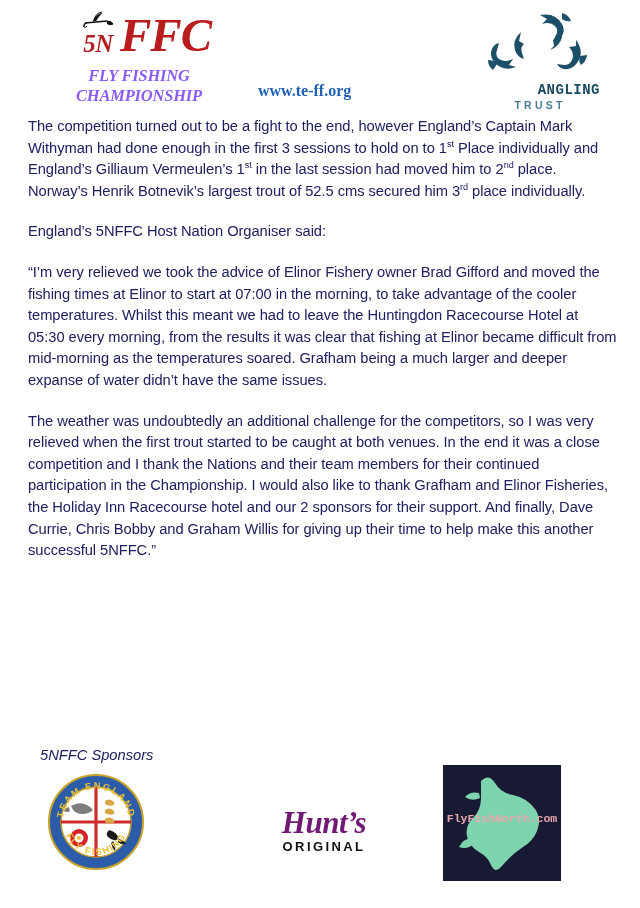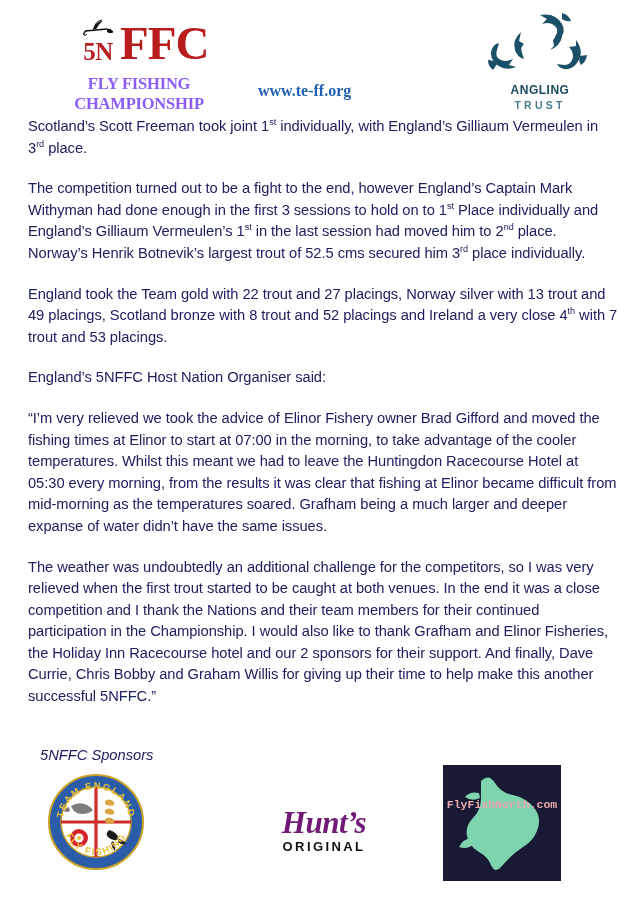--- a/index.html
+++ b/index.html
@@ -17,23 +17,24 @@
 
   
   .header {
     position: relative;
     height: 112px;
   }
 
   .ffc-logo {
     position: absolute;
     left: 28px;
-    top: 16px;
+    top: 8px;
     width: 222px;
     text-align: center;
+    font-style: italic;
   }
   .ffc-top {
     position: relative;
     height: 58px;
   }
   .ffc-mark {
     position: absolute;
     left: 44px;
     top: 2px;
     width: 52px;
@@ -86,26 +87,27 @@
 
   .angling-logo {
     position: absolute;
     left: 480px;
     top: 10px;
     width: 120px;
     text-align: center;
   }
   .angling-mark { display: block; }
   .angling-name {
-    font-family: Liberation Sans, sans-serif;
-    font-weight: bold;
-    font-size: 12px;
+    font-family: Liberation Mono, monospace;
+    font-weight: bold;
+    font-size: 14px;
     line-height: 17px;
     color: #1b4a60;
     letter-spacing: 0.5px;
+    text-align: right;
   }
   .angling-trust {
     font-family: "Liberation Sans", sans-serif;
     font-weight: bold;
     font-size: 10.5px;
     line-height: 13px;
     color: #4a7d90;
     letter-spacing: 3.2px;
   }
 
@@ -187,21 +189,21 @@
     left: 443px;
     top: 0px;
     width: 118px;
     height: 116px;
     background: #181a33;
     overflow: hidden;
   }
   .ffn-text {
     position: absolute;
     left: 0;
-    top: 33px;
+    top: 47px;
     width: 118px;
     text-align: center;
     font-family: "Liberation Mono", monospace;
     font-weight: bold;
     font-size: 11.5px;
     line-height: 13px;
     color: #e8a8ae;
     z-index: 2;
   }
   .ffn-fish { position: absolute; left: 0; top: 0; }
@@ -251,31 +253,25 @@
       </svg>
     </span>
     <div class="angling-name">ANGLING</div>
     <div class="angling-trust">TRUST</div>
   </div>
 
 </div>
 
 <div class="content">
 
-  <p class="para">
-    <span>Scotland’s Scott Freeman took joint 1<sup>st</sup> individually, with England’s Gilliaum Vermeulen in 3<sup>rd</sup> place.</span>
-  </p>
 
   <p class="para">
     <span>The competition turned out to be a fight to the end, however England’s Captain Mark Withyman had done enough in the first 3 sessions to hold on to 1<sup>st</sup> Place individually and England’s Gilliaum Vermeulen’s 1<sup>st</sup> in the last session had moved him to 2<sup>nd</sup> place. Norway’s Henrik Botnevik’s largest trout of 52.5 cms secured him 3<sup>rd</sup> place individually.</span>
   </p>
 
-  <p class="para">
-    <span>England took the Team gold with 22 trout and 27 placings, Norway silver with 13 trout and 49 placings, Scotland bronze with 8 trout and 52 placings and Ireland a very close 4<sup>th</sup> with 7 trout and 53 placings.</span>
-  </p>
 
   <p class="para">England’s 5NFFC Host Nation Organiser said:</p>
 
   <p class="para">“I’m very relieved we took the advice of Elinor Fishery owner Brad Gifford and moved the fishing times at Elinor to start at 07:00 in the morning, to take advantage of the cooler temperatures. Whilst this meant we had to leave the Huntingdon Racecourse Hotel at 05:30 every morning, from the results it was clear that fishing at Elinor became difficult from mid-morning as the temperatures soared. Grafham being a much larger and deeper expanse of water didn’t have the same issues.</p>
 
   <p class="para">The weather was undoubtedly an additional challenge for the competitors, so I was very relieved when the first trout started to be caught at both venues. In the end it was a close competition and I thank the Nations and their team members for their continued participation in the Championship. I would also like to thank Grafham and Elinor Fisheries, the Holiday Inn Racecourse hotel and our 2 sponsors for their support. And finally, Dave Currie, Chris Bobby and Graham Willis for giving up their time to help make this another successful 5NFFC.”</p>
 
 </div>
 
 <p class="sponsor-heading">5NFFC Sponsors</p>

